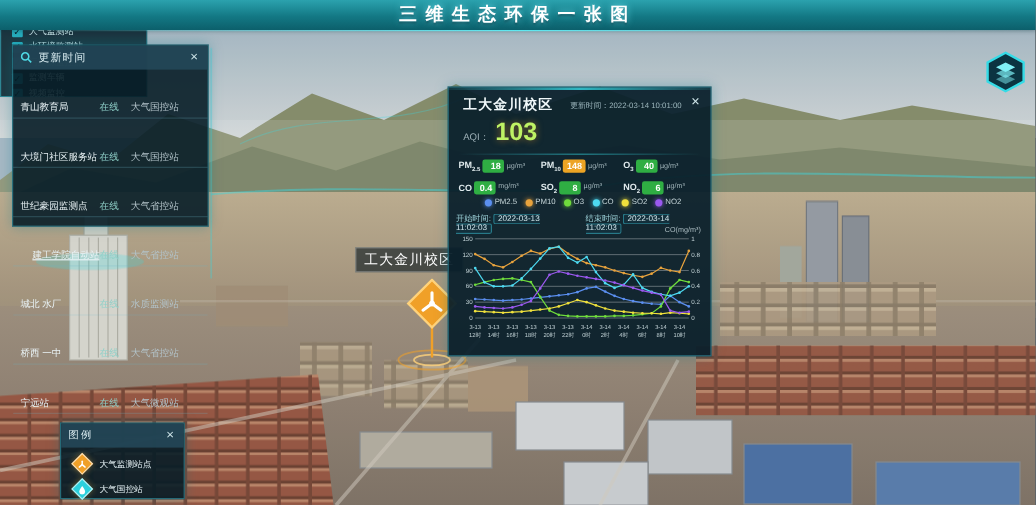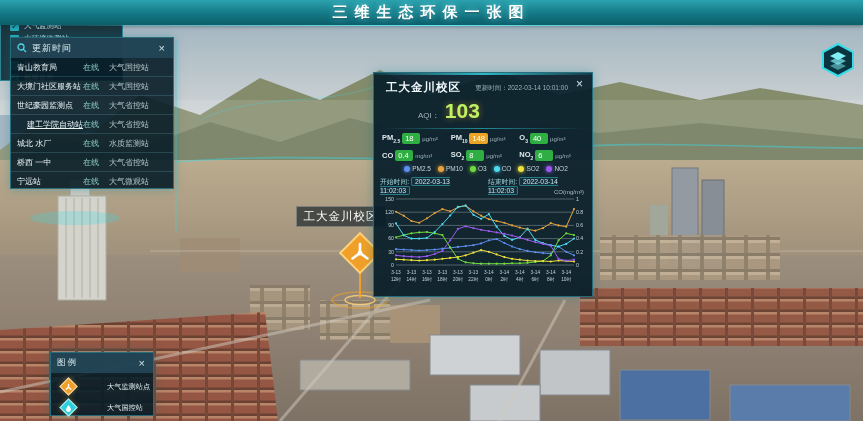--- a/index.html
+++ b/index.html
@@ -17,45 +17,45 @@
     text-shadow:0 0 6px rgba(120,240,255,.8),0 1px 2px rgba(0,30,40,.6);}
   
   .panel{position:absolute;background:rgba(7,29,39,.9);border:1px solid rgba(64,196,214,.45);
     box-shadow:0 0 10px rgba(10,120,140,.35);color:#dfeef2;}
   .phead{display:flex;align-items:center;background:rgba(38,74,90,.85);padding:0 6px;height:20px;}
   .x{margin-left:auto;color:#cfe6ea;font-size:11px;line-height:1;cursor:pointer;padding:0 2px;}
   
   #searchPanel{left:10px;top:37px;width:162px;height:150px;z-index:10;}
   #searchPanel .phead .ttl{font-size:9px;color:#d9ecf1;margin-left:5px;letter-spacing:1px;}
   .srow{display:flex;align-items:center;height:18px;padding:0 6px;font-size:8px;
-    border-bottom:1px solid rgba(110,180,200,.22);}
+    border-bottom:1px solid rgba(110,180,200,.22);margin-top:22px;}
   .srow .nm{flex:1;color:#e8f2f5;white-space:nowrap;overflow:hidden;}
   .srow .st{width:26px;color:#8fd0c8;}
   .srow .tp{width:58px;color:#b2c2c8;}
   .srow.indent .nm{padding-left:10px;text-decoration:underline;}
   
   #popup{left:373px;top:72px;width:218px;height:223px;z-index:20;background:rgba(8,31,42,.94);}
   #popup:before{content:"";position:absolute;left:0;top:0;width:100%;height:2px;
     background:linear-gradient(90deg,rgba(53,219,230,.1),rgba(53,219,230,.8),rgba(53,219,230,.1));}
   #popup .hd{position:relative;height:22px;}
   #popup .hd .ttl{position:absolute;left:12px;top:7px;font-size:11.5px;font-weight:bold;color:#f0f8fa;letter-spacing:1px;}
   #popup .hd .upd{position:absolute;right:24px;top:11px;font-size:6.5px;color:#9ab4ba;}
   #popup .hd .x{position:absolute;right:7px;top:5px;font-size:12px;}
   #aqirow{position:absolute;left:12px;top:26px;display:flex;align-items:baseline;}
-  #aqirow .lb{font-size:8px;color:#9fb2b8;margin-right:5px;margin-left:32px;}
+  #aqirow .lb{font-size:8px;color:#9fb2b8;margin-right:5px;}
   #aqirow .v{font-size:21px;font-weight:bold;color:#bef264;text-shadow:0 0 6px rgba(245,166,35,.5);}
   #pdiv{position:absolute;left:8px;right:8px;top:55px;height:1px;
     background:linear-gradient(90deg,rgba(53,219,230,0),rgba(53,219,230,.55),rgba(53,219,230,0));}
   #pollGrid{position:absolute;left:8px;right:4px;top:60px;display:grid;
     grid-template-columns:1fr 1fr 1fr;grid-row-gap:6px;}
   .pcell{display:flex;align-items:center;white-space:nowrap;}
   .pcell .pn{font-size:7.5px;font-weight:bold;color:#dfe9ec;}
   .pcell .pn sub{font-size:5px;}
-  .pcell .badge{margin:0 2px;min-width:12px;text-align:left;padding:1px 3px;border-radius:2px;
-    font-size:7.5px;font-weight:normal;color:#fff;}
+  .pcell .badge{margin:0 2px;min-width:12px;text-align:right;padding:1px 3px;border-radius:2px;
+    font-size:7.5px;font-weight:bold;color:#fff;}
   .badge.green{background:#2fae43;}
   .badge.orange{background:#eda424;}
   .pcell .un{font-size:6px;color:#9fb2b8;}
   #chips{position:absolute;left:10px;right:4px;top:92px;display:flex;justify-content:center;gap:7px;}
   .chip{display:flex;align-items:center;font-size:6.5px;color:#c4d4d8;}
   .chip i{width:6px;height:6px;border-radius:50%;margin-right:2px;box-shadow:0 0 4px currentColor;}
   #timerow{position:absolute;left:6px;right:6px;top:104px;display:flex;justify-content:center;gap:10px;font-size:6.8px;}
   #timerow .lb{color:#9fd4dc;}
   #timerow .tv{color:#cfe4ea;border:1px solid rgba(58,183,201,.55);border-radius:2px;padding:0 3px;background:rgba(20,60,75,.4);}
   #unitlab{position:absolute;right:8px;top:116px;font-size:6px;color:#aebfc4;}
@@ -67,21 +67,21 @@
   #layerPanel .lh{display:flex;align-items:center;height:16px;padding:1px 6px 0 12px;}
   #layerPanel .lh .ttl{font-size:9px;font-weight:bold;color:#4fe3ec;letter-spacing:2px;text-shadow:0 0 5px rgba(79,227,236,.7);}
   #layerPanel .lh .stripes{margin-left:6px;width:26px;height:8px;
     background:repeating-linear-gradient(115deg,#2bd3e0 0 3px,transparent 3px 6px);}
   .litem{display:flex;align-items:center;margin:3px 0 0 9px;font-size:7.5px;color:#d4f2f5;}
   .cbx{width:9px;height:9px;margin-right:5px;background:#28b4c4;border-radius:1px;
     color:#05222c;font-size:8px;line-height:9px;text-align:center;font-weight:bold;}
   
   #mapLegend{left:10px;top:352px;width:102px;height:62px;z-index:10;margin-left:40px;}
   #mapLegend .phead .ttl{font-size:8.5px;color:#dff0f4;letter-spacing:2px;}
-  .mlitem{display:flex;align-items:center;margin:6px 0 0 9px;font-size:7.2px;color:#e2eff3;gap:24px;}
+  .mlitem{display:flex;align-items:center;margin:6px 0 0 9px;font-size:7.2px;color:#e2eff3;}
   .dia{width:11px;height:11px;transform:rotate(45deg);margin:1px 8px 1px 2px;
     border:1px solid rgba(255,255,255,.65);display:flex;align-items:center;justify-content:center;
     box-shadow:0 0 5px rgba(255,200,80,.4);}
   .dia svg{transform:rotate(-45deg);}
   
   #mapLabel{position:absolute;left:296px;top:206px;width:88px;height:19px;z-index:5;
     background:rgba(18,30,36,.66);border:1px solid rgba(255,255,255,.3);
     color:#fff;font-size:11.5px;letter-spacing:1px;display:flex;align-items:center;justify-content:center;}
   #marker{position:absolute;left:330px;top:232px;width:60px;height:85px;z-index:4;}
   #hexicon{position:absolute;left:820px;top:42px;width:36px;height:36px;z-index:12;cursor:pointer;}

